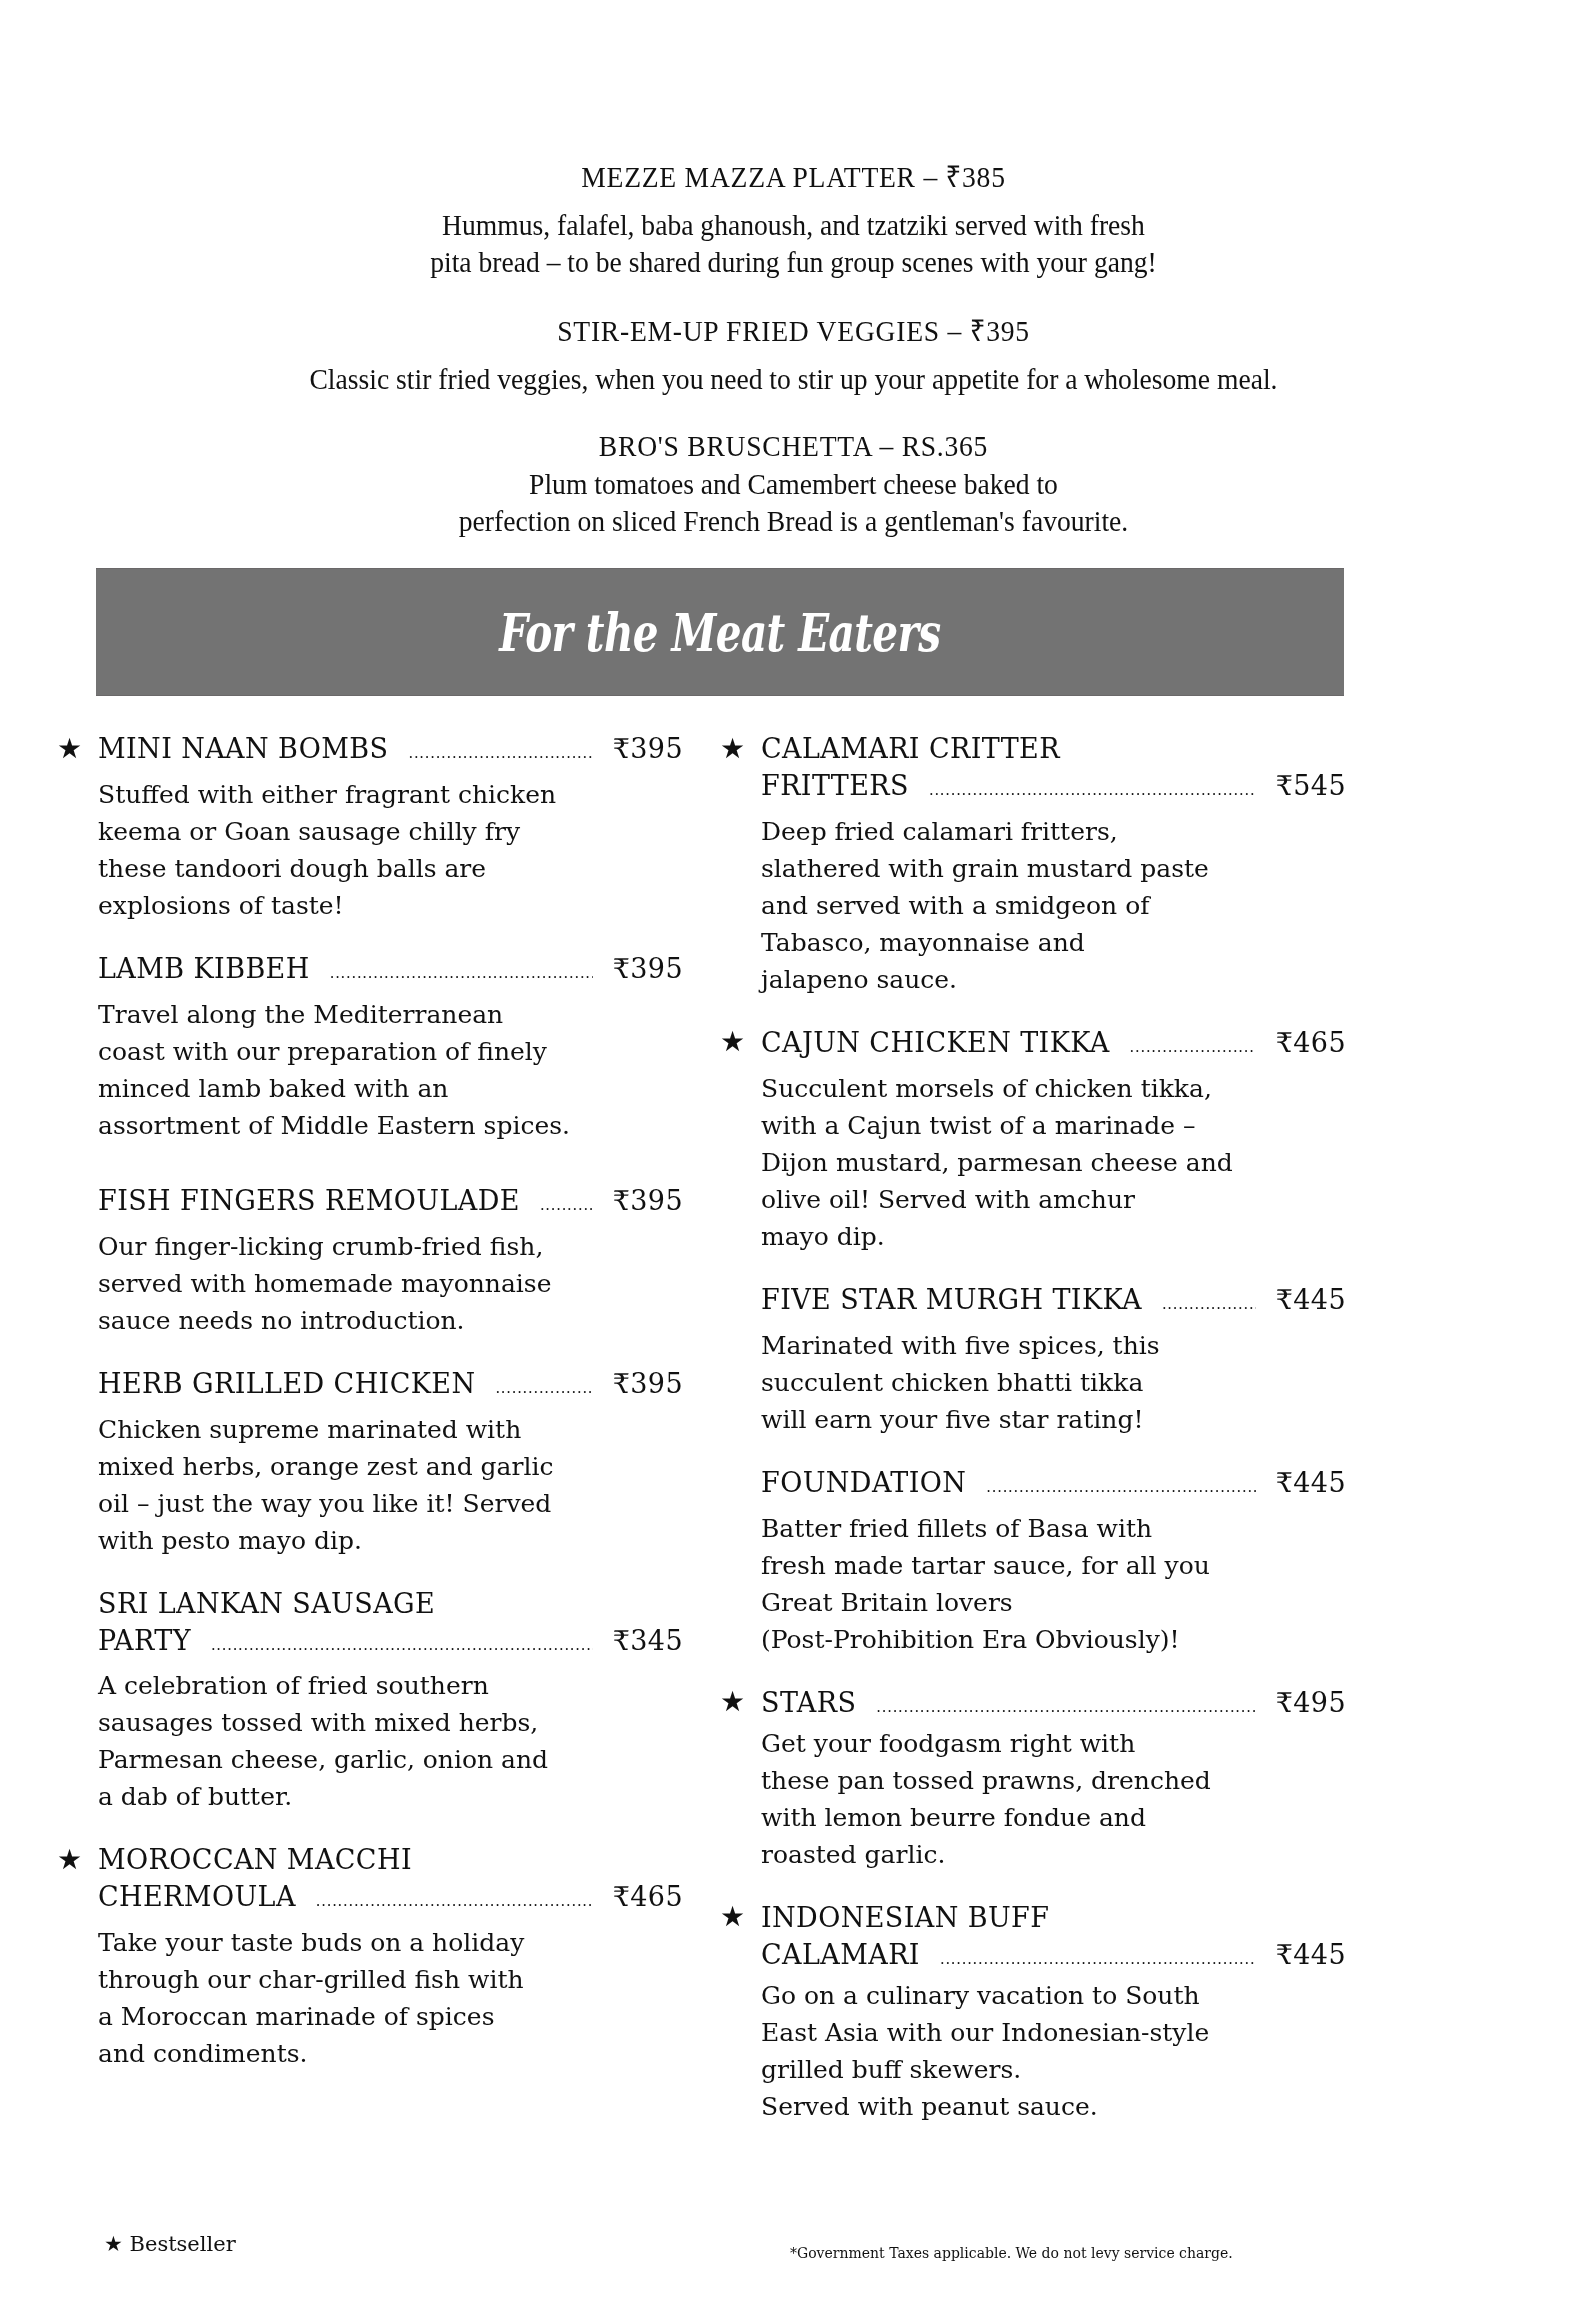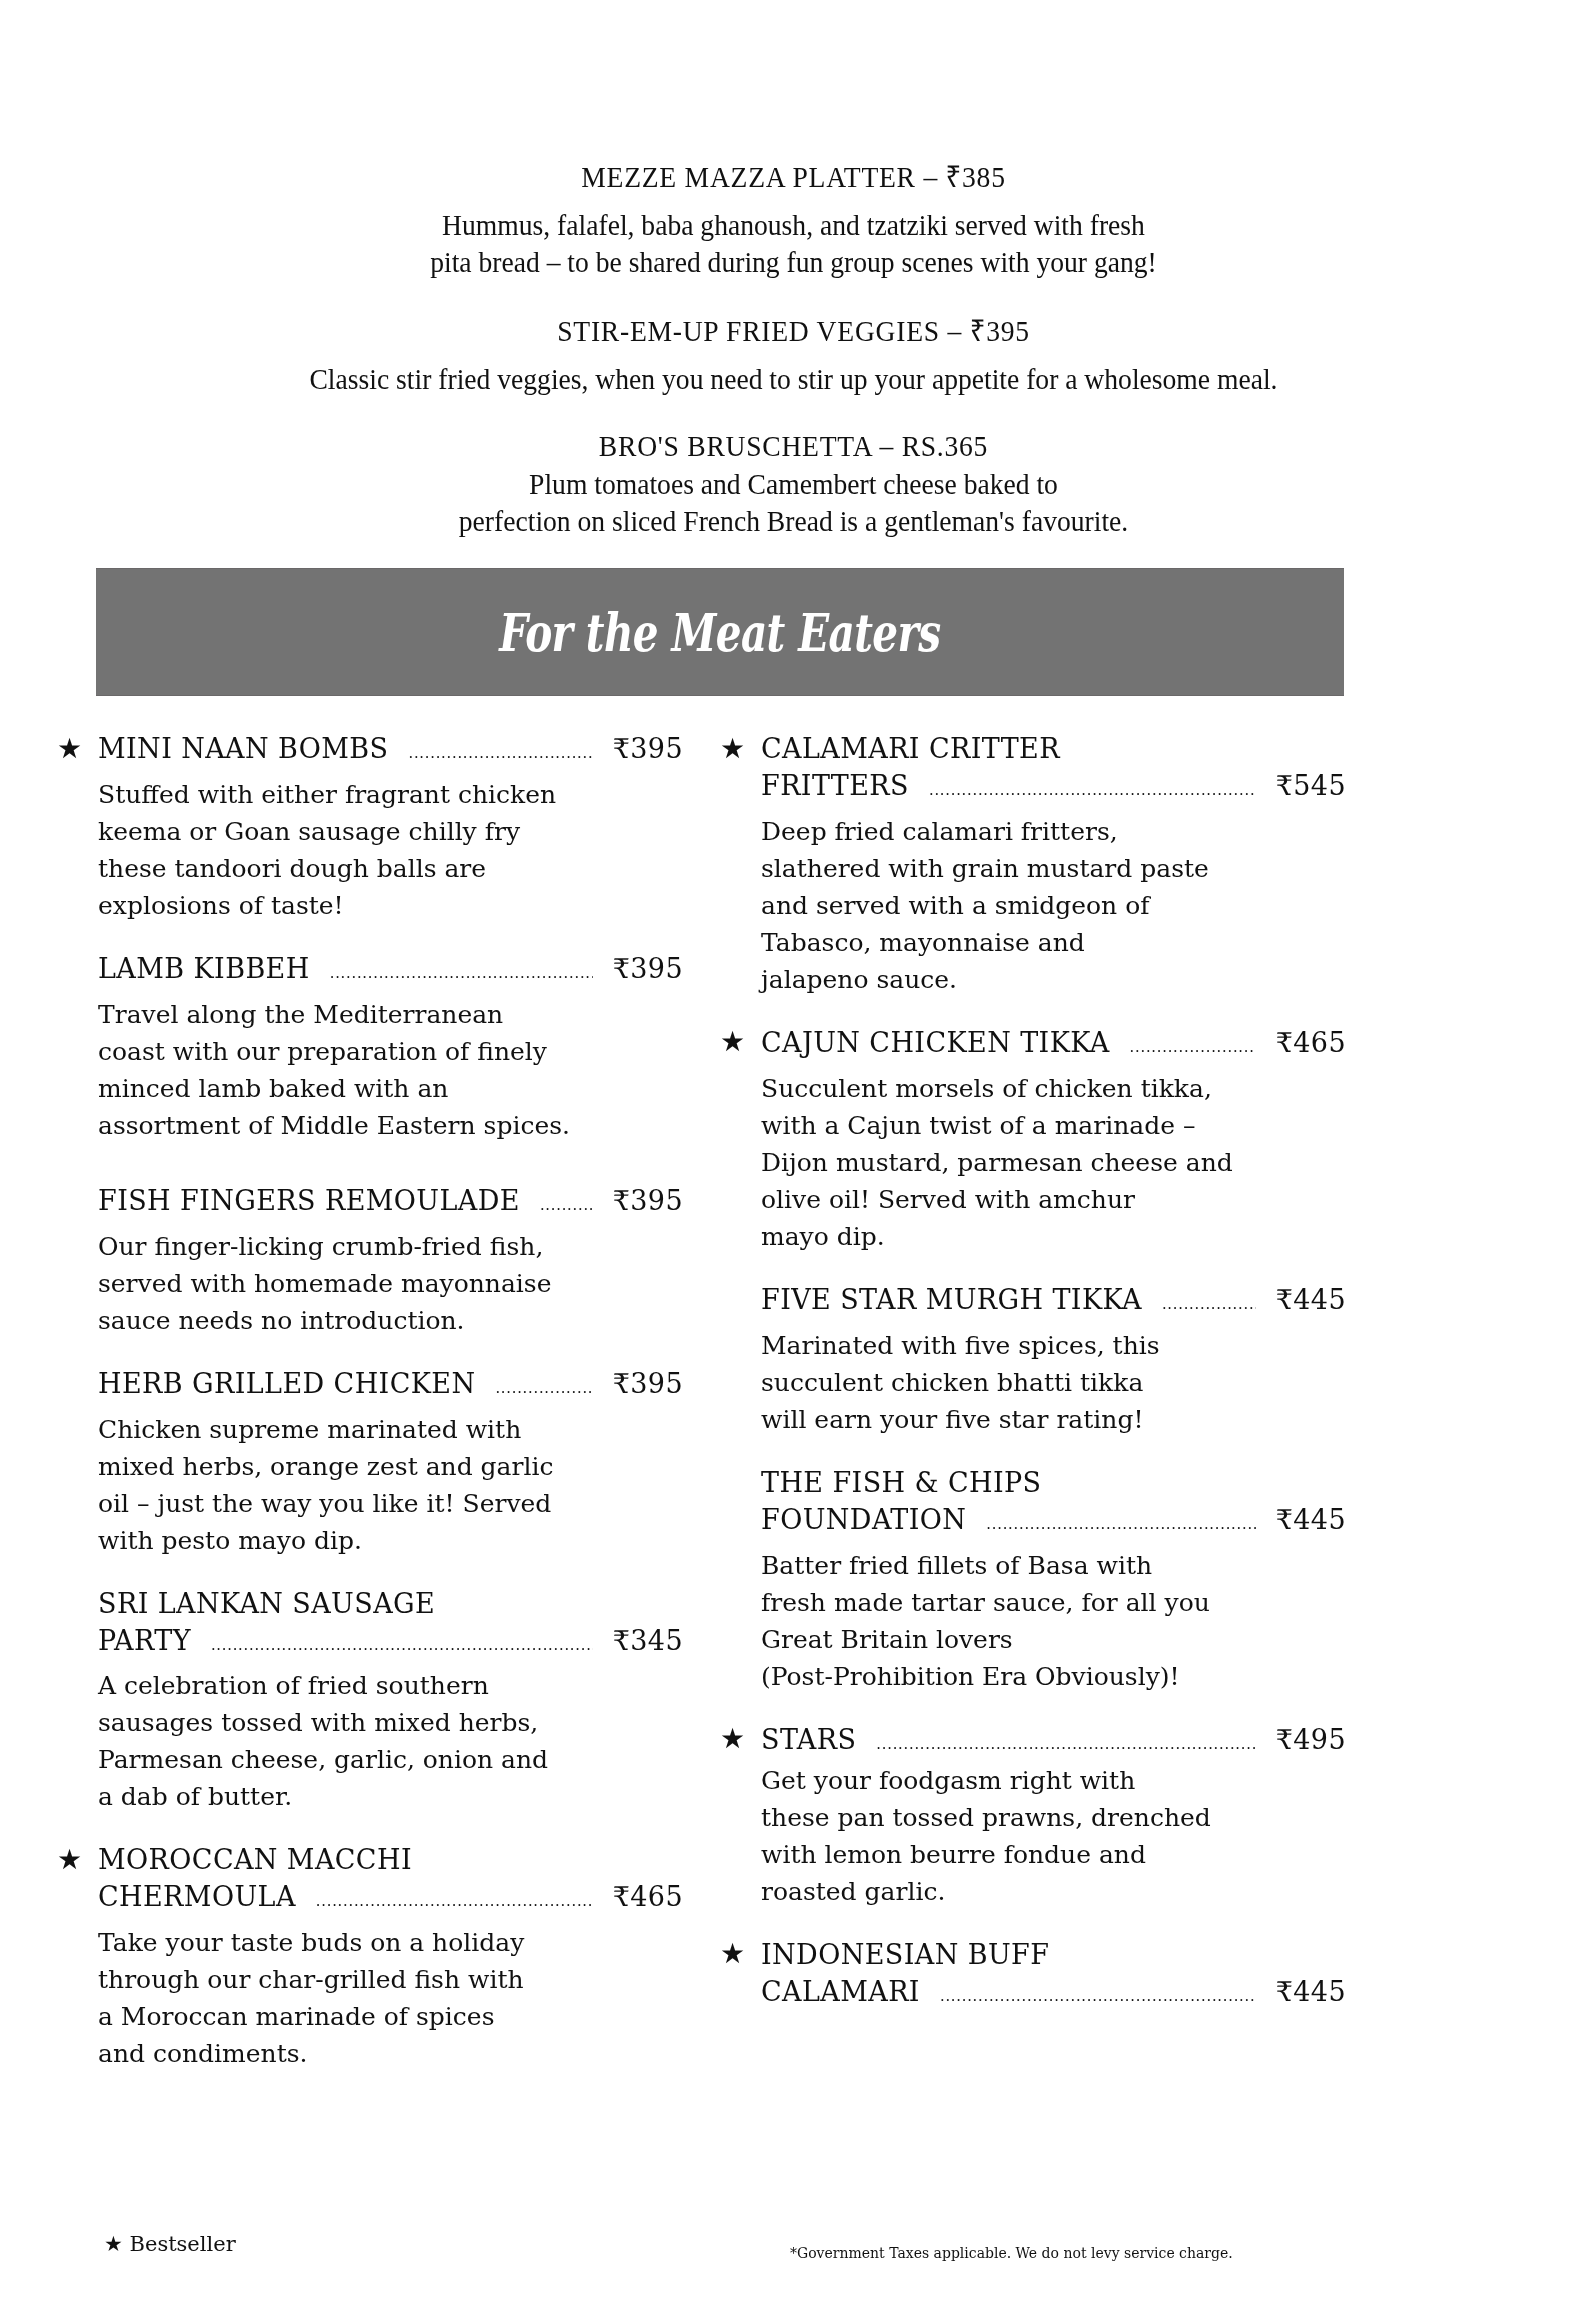--- a/index.html
+++ b/index.html
@@ -150,21 +150,20 @@
     <div class="item-name-row">
         <span class="name">FIVE STAR MURGH TIKKA</span>
         <span class="dots"></span>
         <span class="price">₹445</span>
       </div>
     <div class="desc">Marinated with five spices, this
 succulent chicken bhatti tikka
 will earn your five star rating!</div>
   </div>
   <div class="item" style="margin-bottom:26px;">
-    <div class="name-line1">THE FISH &amp; CHIPS</div>
     <div class="item-name-row">
         <span class="name">FOUNDATION</span>
         <span class="dots"></span>
         <span class="price">₹445</span>
       </div>
     <div class="desc">Batter fried fillets of Basa with
 fresh made tartar sauce, for all you
 Great Britain lovers
 (Post-Prohibition Era Obviously)!</div>
   </div>
@@ -181,20 +180,24 @@
 roasted garlic.</div>
   </div>
   <div class="item">
     <span class="star">★</span>
     <div class="name-line1">INDONESIAN BUFF</div>
     <div class="item-name-row">
         <span class="name">CALAMARI</span>
         <span class="dots"></span>
         <span class="price">₹445</span>
       </div>
+    <div class="desc" style="margin-top:0;">Go on a culinary vacation to South
+East Asia with our Indonesian-style
+grilled buff skewers.
+Served with peanut sauce.</div>
   </div>
 </div>
 
 <div class="footer-left">
   <span>★</span>
   <span>Bestseller</span>
 </div>
 <div class="footer-right">*Government Taxes applicable. We do not levy service charge.</div>
 
 

